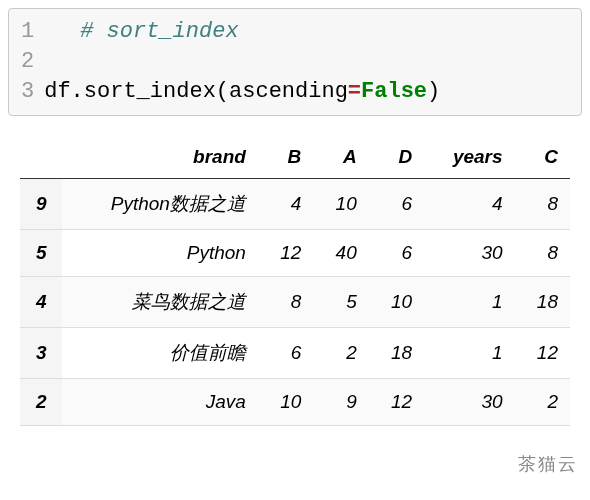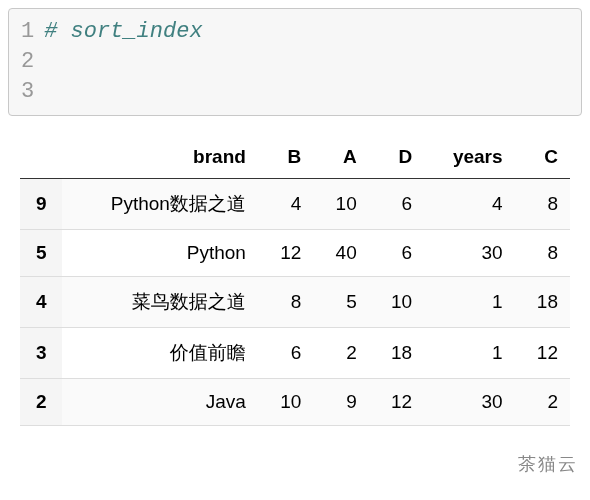--- a/index.html
+++ b/index.html
@@ -37,31 +37,33 @@
       font-size: 22px;
       line-height: 30px;
       flex: 1;
     }
     .code-line {
       min-height: 30px;
     }
     .comment {
       color: #408080;
       font-style: italic;
+      margin-left: 36px;
     }
     .operator {
       color: #a52a2a;
       font-weight: bold;
     }
     .keyword-false {
       color: #008000;
       font-weight: bold;
     }
     .table-container {
       margin: 20px 20px 0 20px;
+      font-style: italic;
     }
     table {
       border-collapse: collapse;
       width: 100%;
     }
     th {
       font-weight: bold;
       text-align: right;
       padding: 10px 12px;
       border-bottom: 1px solid #333;
@@ -104,20 +106,23 @@
   <div class="line-numbers">
     <div>1</div>
     <div>2</div>
     <div>3</div>
   </div>
   <div class="code-content">
     <div class="code-line">
       <span class="comment"># sort_index</span>
     </div>
     <div class="code-line"></div>
+    <div class="code-line">
+      <span>df.sort_index(ascending</span><span class="operator">=</span><span class="keyword-false">False</span><span>)</span>
+    </div>
   </div>
 </div>
 
 <div class="table-container">
   <table>
     <thead>
       <tr>
         <th class="index-col"></th>
         <th>brand</th>
         <th>B</th>

